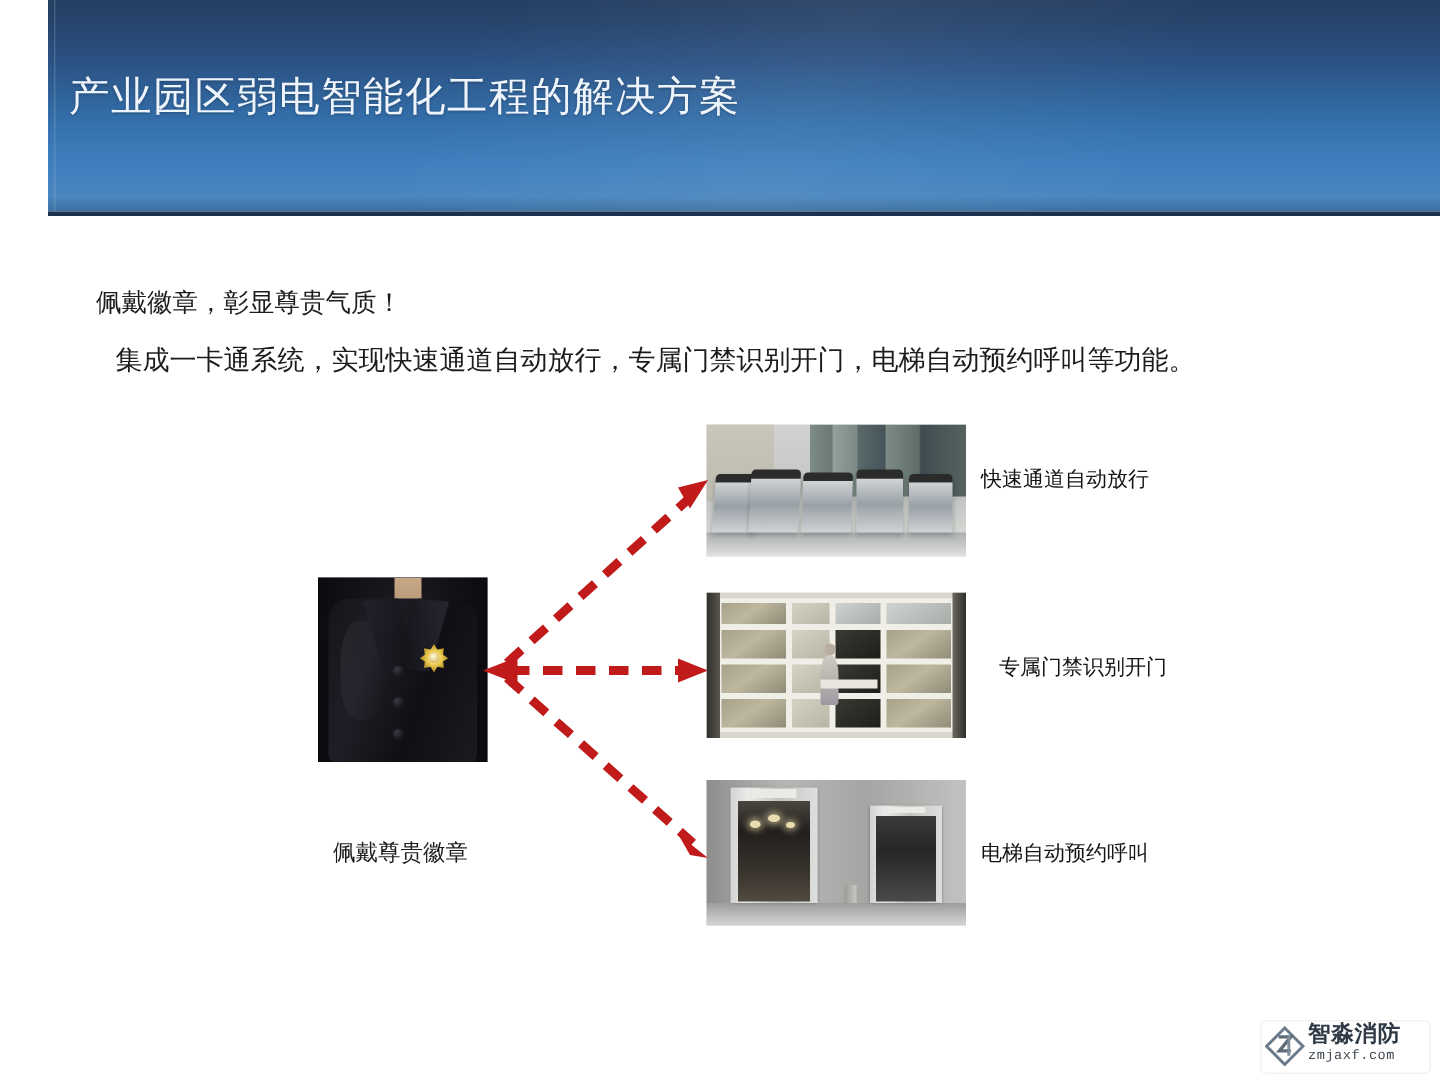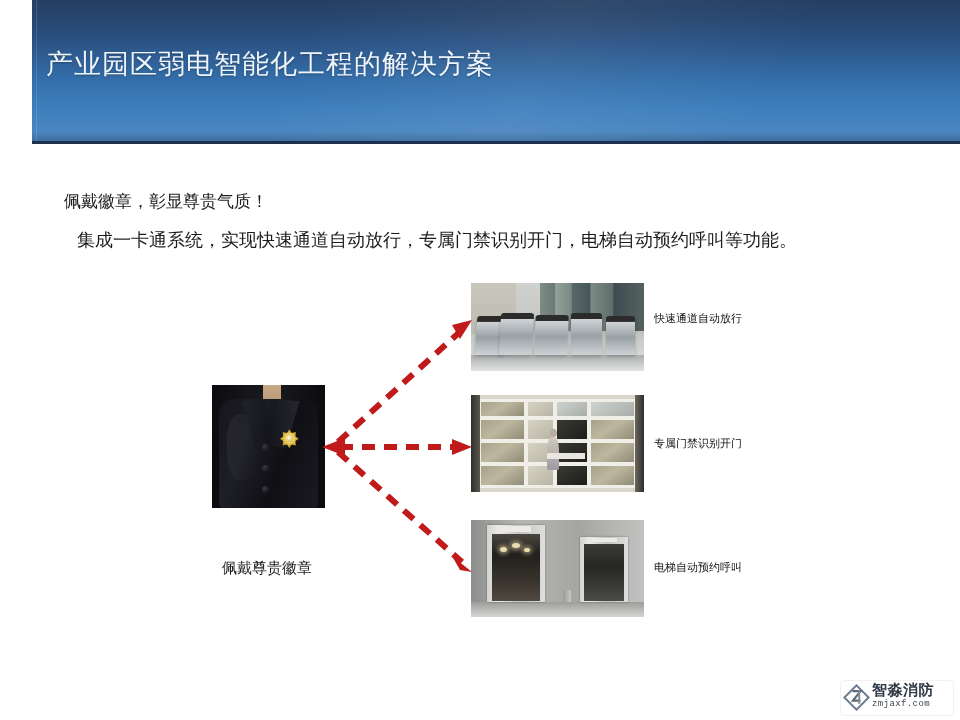--- a/index.html
+++ b/index.html
@@ -341,26 +341,26 @@
     color: #1b1b1b;
     font-family: "Liberation Serif", "DejaVu Serif", serif;
     white-space: nowrap;
     margin-top: 46px;
   }
 
   
   .photo-caption {
     position: absolute;
     left: 654px;
-    font-size: 11px;
+    font-size: 14px;
     color: #141414;
     white-space: nowrap;
   }
   .cap-1 { top: 311px; }
-  .cap-2 { top: 436px; }
+  .cap-2 { top: 436px; margin-left: 12px; }
   .cap-3 { top: 560px; }
 
   
   .arrow-layer {
     position: absolute;
     left: 0; top: 0;
     width: 960px; height: 720px;
     pointer-events: none;
   }
 

